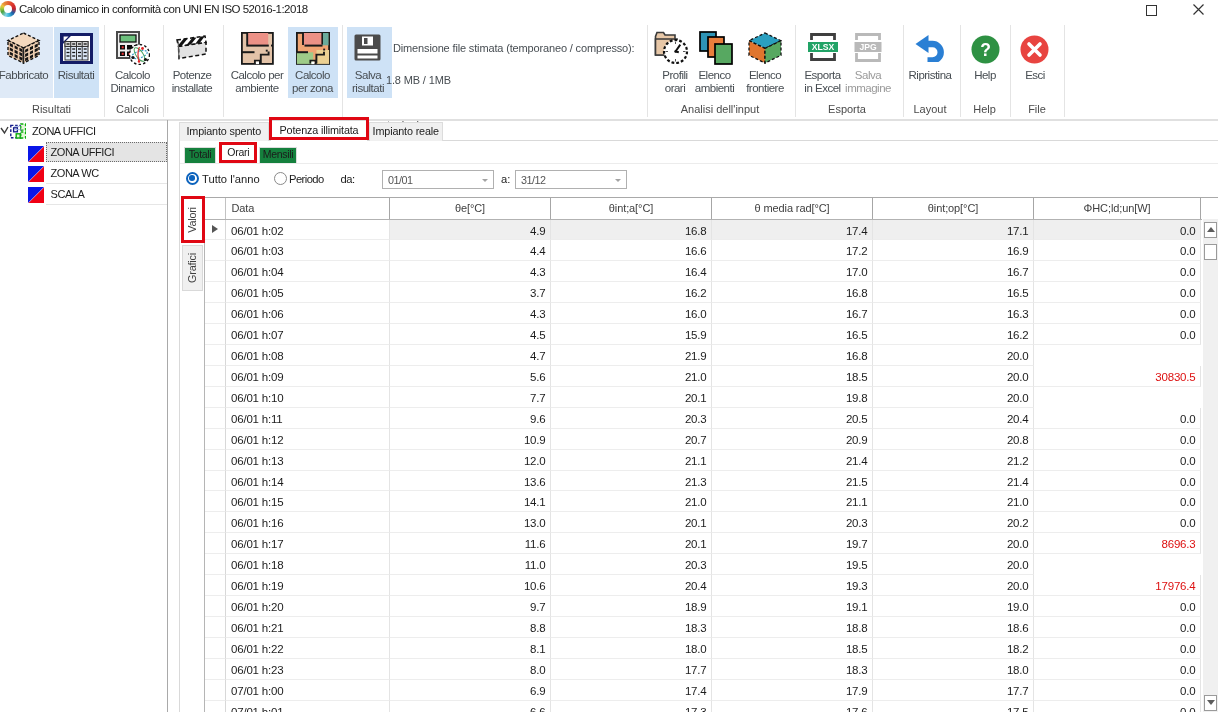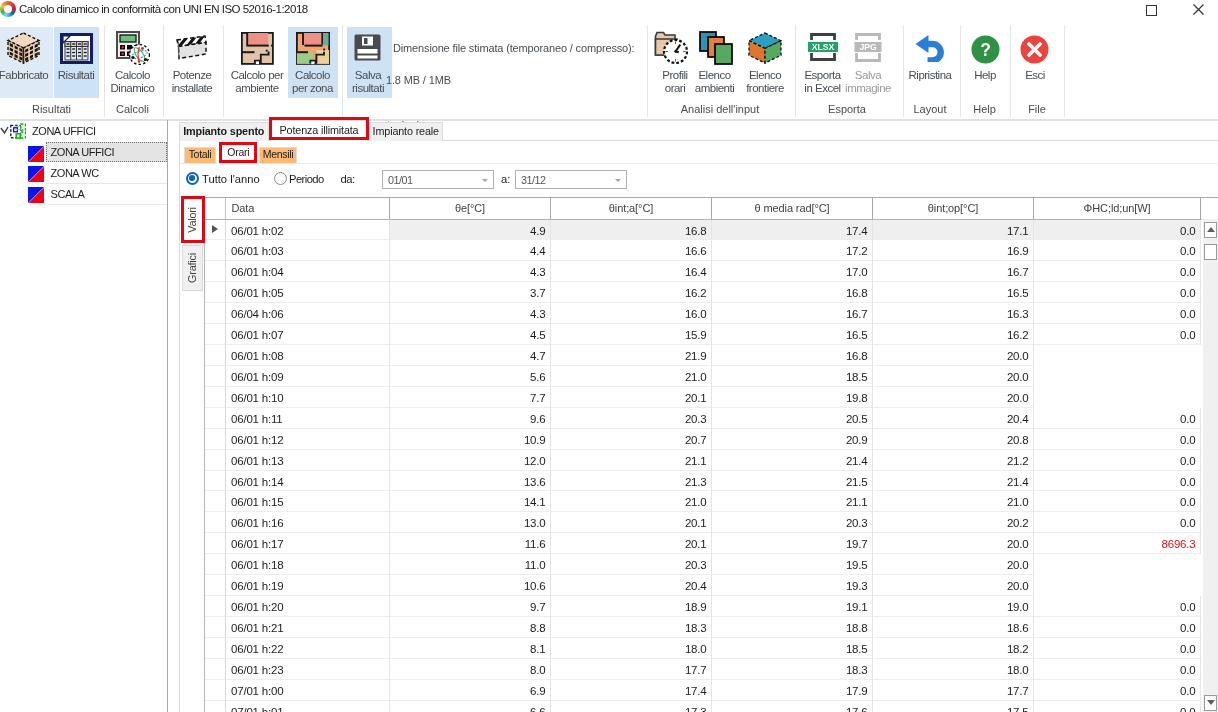--- a/index.html
+++ b/index.html
@@ -2,21 +2,21 @@
 <html><head><meta charset="utf-8">
 <style>
 html,body{margin:0;padding:0;}
 body{width:1218px;height:712px;overflow:hidden;position:relative;background:#fff;
  font-family:"Liberation Sans",sans-serif;-webkit-font-smoothing:antialiased;}
 .abs{position:absolute;}
 .lbl{position:absolute;font-size:11.5px;letter-spacing:-0.5px;color:#474d52;text-align:center;line-height:12.45px;white-space:nowrap;transform:translateX(-50%);}
 .glbl{position:absolute;font-size:11px;color:#4b4b4b;white-space:nowrap;transform:translateX(-50%);}
 .sep{position:absolute;top:25px;height:92px;width:1px;background:#e4e4e4;}
 .tab{position:absolute;font-size:10.8px;letter-spacing:-0.15px;color:#1b1b1b;text-align:center;background:#f0f0f0;border:1px solid #dcdcdc;border-bottom:none;box-sizing:border-box;white-space:nowrap;overflow:hidden;}
-.stab{position:absolute;font-size:10.5px;letter-spacing:-0.3px;color:#1b1b1b;text-align:center;background:#fdba74;border:1px solid #dcdcdc;border-bottom:none;box-sizing:border-box;white-space:nowrap;overflow:hidden;}
+.stab{position:absolute;font-size:10.5px;letter-spacing:-0.3px;color:#1b1b1b;text-align:center;background:#15803d;border:1px solid #dcdcdc;border-bottom:none;box-sizing:border-box;white-space:nowrap;overflow:hidden;}
 .redbox{position:absolute;border:3.5px solid #e00713;box-sizing:border-box;z-index:30;}
 .vtab{position:absolute;box-sizing:border-box;}
 .vtab span{position:absolute;left:50%;top:50%;transform:translate(-50%,-50%) rotate(-90deg);font-size:10.8px;letter-spacing:-0.2px;color:#3f3f3f;white-space:nowrap;}
 .hcell{box-sizing:border-box;border-right:1px solid #a6a6a6;font-size:11px;letter-spacing:-0.1px;color:#404040;height:100%;}
 .row{display:flex;height:20.935px;box-sizing:border-box;}
 .c{box-sizing:border-box;border-right:1px solid #e4e4e4;border-bottom:1px solid #ededed;font-size:11.5px;letter-spacing:-0.2px;color:#1c1c1c;text-align:right;padding:5px 4.5px 0 0;}
 .c0{box-sizing:border-box;border-right:1px solid #d8d8d8;border-bottom:1px solid #ededed;position:relative;}
 .c1{box-sizing:border-box;border-right:1px solid #e4e4e4;border-bottom:1px solid #ededed;font-size:11.5px;letter-spacing:-0.2px;color:#1c1c1c;padding:5px 0 0 5.5px;}
 .red{color:#dd1111;}
 .sbtn{position:absolute;left:1203.5px;width:13.5px;height:16px;background:#fff;border:1px solid #9a9a9a;box-sizing:border-box;}
@@ -290,21 +290,21 @@
 <div class="tree" style="left:50.5px;top:167.4px;">ZONA WC</div>
 <div class="abs" style="left:45.5px;top:183px;width:121.5px;height:1px;background:#e6e6e6;"></div>
 <svg class="abs" style="left:28px;top:187px;" width="16" height="16" viewBox="0 0 16 16">
     <polygon points="0,0 16,0 0,16" fill="#0a16e8"></polygon>
     <polygon points="16,0.5 16,16 0.5,16" fill="#f00014"></polygon>
   </svg>
 <div class="tree" style="left:50.5px;top:188.4px;">SCALA</div>
 <div class="abs" style="left:45.5px;top:203.5px;width:121.5px;height:1px;background:#e6e6e6;"></div>
 <div class="abs" style="left:178.5px;top:140px;width:1039.5px;height:1px;background:#d9d9d9;"></div>
 <div class="abs" style="left:178.5px;top:140px;width:1px;height:572px;background:#d9d9d9;"></div>
-<div class="tab" style="left:178.5px;top:121.5px;width:90.5px;height:19px;padding-top:2.2px;font-weight:bold;">Impianto spento</div>
+<div class="tab" style="left:178.5px;top:121.5px;width:90.5px;height:19px;padding-top:2.2px;">Impianto spento</div>
 <div class="tab" style="left:270px;top:119.5px;width:98px;height:21px;background:#fff;border-color:#d9d9d9;padding-top:3.4px;">Potenza illimitata</div>
 <div class="tab" style="left:368.5px;top:121.5px;width:74.5px;height:19px;padding-top:2.2px;">Impianto reale</div>
 <div class="abs" style="left:179.5px;top:163px;width:1038.5px;height:1px;background:#ececec;"></div>
 <div class="stab" style="left:184px;top:146.5px;width:32px;height:16.5px;padding-top:0.4px;">Totali</div>
 <div class="stab" style="left:220.5px;top:143px;width:35.5px;height:20px;background:#fff;border-color:#d9d9d9;padding-top:2.4px;">Orari</div>
 <div class="stab" style="left:259px;top:146.5px;width:38px;height:16.5px;padding-top:0.4px;">Mensili</div>
 <div class="radio" style="left:185.5px;top:171.5px;width:13px;height:13px;border:2px solid #0c63bd;background:#fff;"></div>
 <div class="abs" style="left:189.3px;top:175.3px;width:5.5px;height:5.5px;border-radius:50%;background:#0c63bd;"></div>
 <div class="ftxt" style="left:202px;top:173.4px;">Tutto l'anno</div>
 <div class="radio" style="left:273.8px;top:171.5px;width:13px;height:13px;border:1.3px solid #8a8a8a;background:#fff;"></div>
@@ -364,21 +364,21 @@
       <div class="c0" style="width:21px;"></div>
       <div class="c1" style="width:164.5px;">06/01 h:05</div>
       <div class="c" style="width:161px;">3.7</div>
       <div class="c" style="width:161px;">16.2</div>
       <div class="c" style="width:161px;">16.8</div>
       <div class="c" style="width:161px;">16.5</div>
       <div class="c" style="width:167px;">0.0</div>
     </div>
 <div class="row">
       <div class="c0" style="width:21px;"></div>
-      <div class="c1" style="width:164.5px;">06/04 h:06</div>
+      <div class="c1" style="width:164.5px;">06/01 h:06</div>
       <div class="c" style="width:161px;">4.3</div>
       <div class="c" style="width:161px;">16.0</div>
       <div class="c" style="width:161px;">16.7</div>
       <div class="c" style="width:161px;">16.3</div>
       <div class="c" style="width:167px;">0.0</div>
     </div>
 <div class="row">
       <div class="c0" style="width:21px;"></div>
       <div class="c1" style="width:164.5px;">06/01 h:07</div>
       <div class="c" style="width:161px;">4.5</div>
@@ -395,20 +395,21 @@
       <div class="c" style="width:161px;">16.8</div>
       <div class="c" style="width:161px;">20.0</div>
     </div>
 <div class="row">
       <div class="c0" style="width:21px;"></div>
       <div class="c1" style="width:164.5px;">06/01 h:09</div>
       <div class="c" style="width:161px;">5.6</div>
       <div class="c" style="width:161px;">21.0</div>
       <div class="c" style="width:161px;">18.5</div>
       <div class="c" style="width:161px;">20.0</div>
+      <div class="c red" style="width:167px;">30830.5</div>
     </div>
 <div class="row">
       <div class="c0" style="width:21px;"></div>
       <div class="c1" style="width:164.5px;">06/01 h:10</div>
       <div class="c" style="width:161px;">7.7</div>
       <div class="c" style="width:161px;">20.1</div>
       <div class="c" style="width:161px;">19.8</div>
       <div class="c" style="width:161px;">20.0</div>
     </div>
 <div class="row">
@@ -482,20 +483,21 @@
       <div class="c" style="width:161px;">19.5</div>
       <div class="c" style="width:161px;">20.0</div>
     </div>
 <div class="row">
       <div class="c0" style="width:21px;"></div>
       <div class="c1" style="width:164.5px;">06/01 h:19</div>
       <div class="c" style="width:161px;">10.6</div>
       <div class="c" style="width:161px;">20.4</div>
       <div class="c" style="width:161px;">19.3</div>
       <div class="c" style="width:161px;">20.0</div>
+      <div class="c red" style="width:167px;">17976.4</div>
     </div>
 <div class="row">
       <div class="c0" style="width:21px;"></div>
       <div class="c1" style="width:164.5px;">06/01 h:20</div>
       <div class="c" style="width:161px;">9.7</div>
       <div class="c" style="width:161px;">18.9</div>
       <div class="c" style="width:161px;">19.1</div>
       <div class="c" style="width:161px;">19.0</div>
       <div class="c" style="width:167px;">0.0</div>
     </div>

